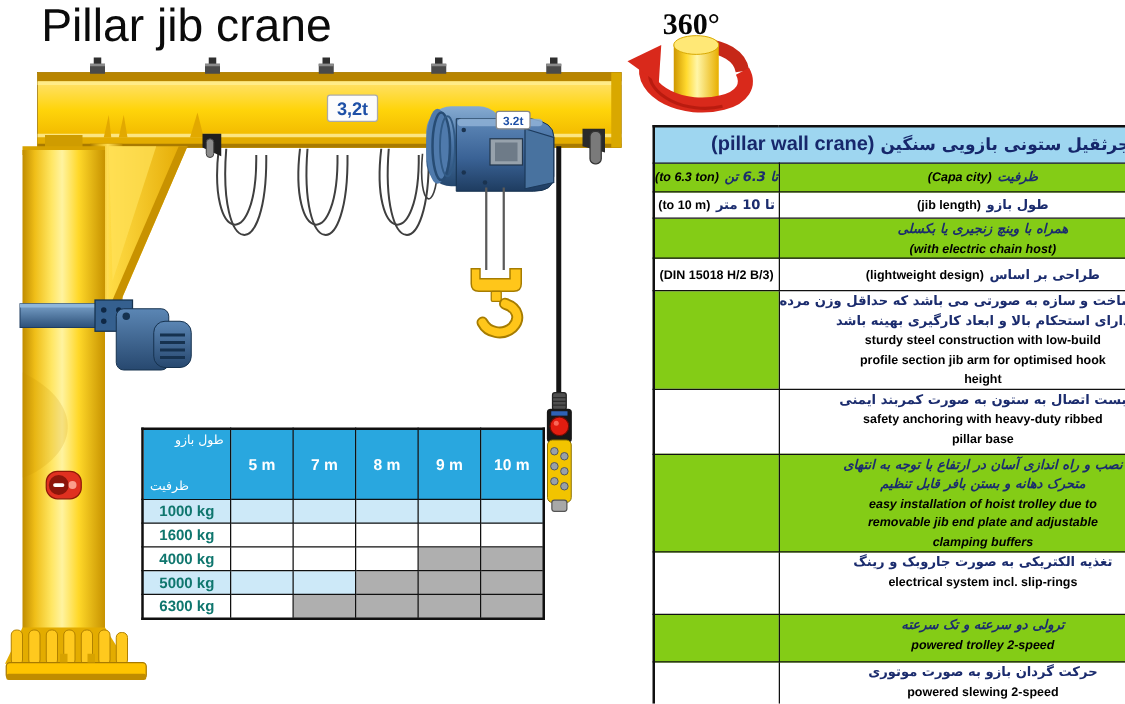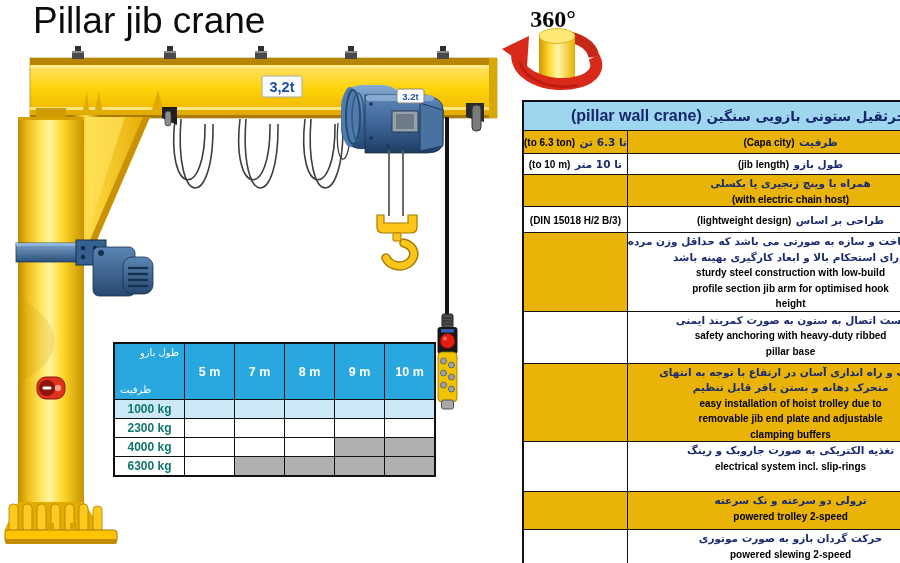--- a/index.html
+++ b/index.html
@@ -29,21 +29,21 @@
   
   #spec-table{position:absolute;left:522px;top:100px;border-collapse:collapse;
         table-layout:fixed;border:2px solid #101010;background:#fff;}
   #spec-table th,#spec-table td{border:1px solid #101010;padding:0;}
   .spec-title{background:#9ED6F0;color:#16276B;font-weight:bold;font-size:13.5px;height:28px;
         direction:rtl;text-align:center;font-family:"DejaVu Sans",sans-serif;}
   .spec-title .en{color:#16276B;}
   .spec-val{width:116px;direction:rtl;text-align:center;vertical-align:top;padding-top:3px;}
   .spec-desc{width:230px;direction:rtl;text-align:center;vertical-align:top;padding-top:3px;}
   #spec-table tr.mid td{vertical-align:middle;padding-top:0;}
-  .blue{background:#eab308;}
+  .blue{background:#84cc16;font-style:italic;}
   .ln{line-height:13.5px;white-space:nowrap;}
   .fa{font-family:"DejaVu Sans",sans-serif;color:#1B2C6E;font-weight:bold;font-size:10.5px;}
   .en{direction:ltr;unicode-bidi:embed;font-weight:bold;color:#000;font-size:10px;
       font-family:"Liberation Sans",sans-serif;}
 </style>
 </head>
 <body>
 
 <div id="page">
 
@@ -296,32 +296,40 @@
     <tbody id="cap-body">
         <tr>
           <td class="cap-label tint">1000 kg</td>
           <td class="cap-cell tint"></td>
           <td class="cap-cell tint"></td>
           <td class="cap-cell tint"></td>
           <td class="cap-cell tint"></td>
           <td class="cap-cell tint"></td>
         </tr>
         <tr>
-          <td class="cap-label">2300 kg</td>
+          <td class="cap-label">1600 kg</td>
           <td class="cap-cell"></td>
           <td class="cap-cell"></td>
           <td class="cap-cell"></td>
           <td class="cap-cell"></td>
           <td class="cap-cell"></td>
         </tr>
         <tr>
           <td class="cap-label">4000 kg</td>
           <td class="cap-cell"></td>
           <td class="cap-cell"></td>
           <td class="cap-cell"></td>
+          <td class="cap-cell gray"></td>
+          <td class="cap-cell gray"></td>
+        </tr>
+        <tr>
+          <td class="cap-label tint">5000 kg</td>
+          <td class="cap-cell tint"></td>
+          <td class="cap-cell tint"></td>
+          <td class="cap-cell gray"></td>
           <td class="cap-cell gray"></td>
           <td class="cap-cell gray"></td>
         </tr>
         <tr>
           <td class="cap-label">6300 kg</td>
           <td class="cap-cell"></td>
           <td class="cap-cell gray"></td>
           <td class="cap-cell gray"></td>
           <td class="cap-cell gray"></td>
           <td class="cap-cell gray"></td>

